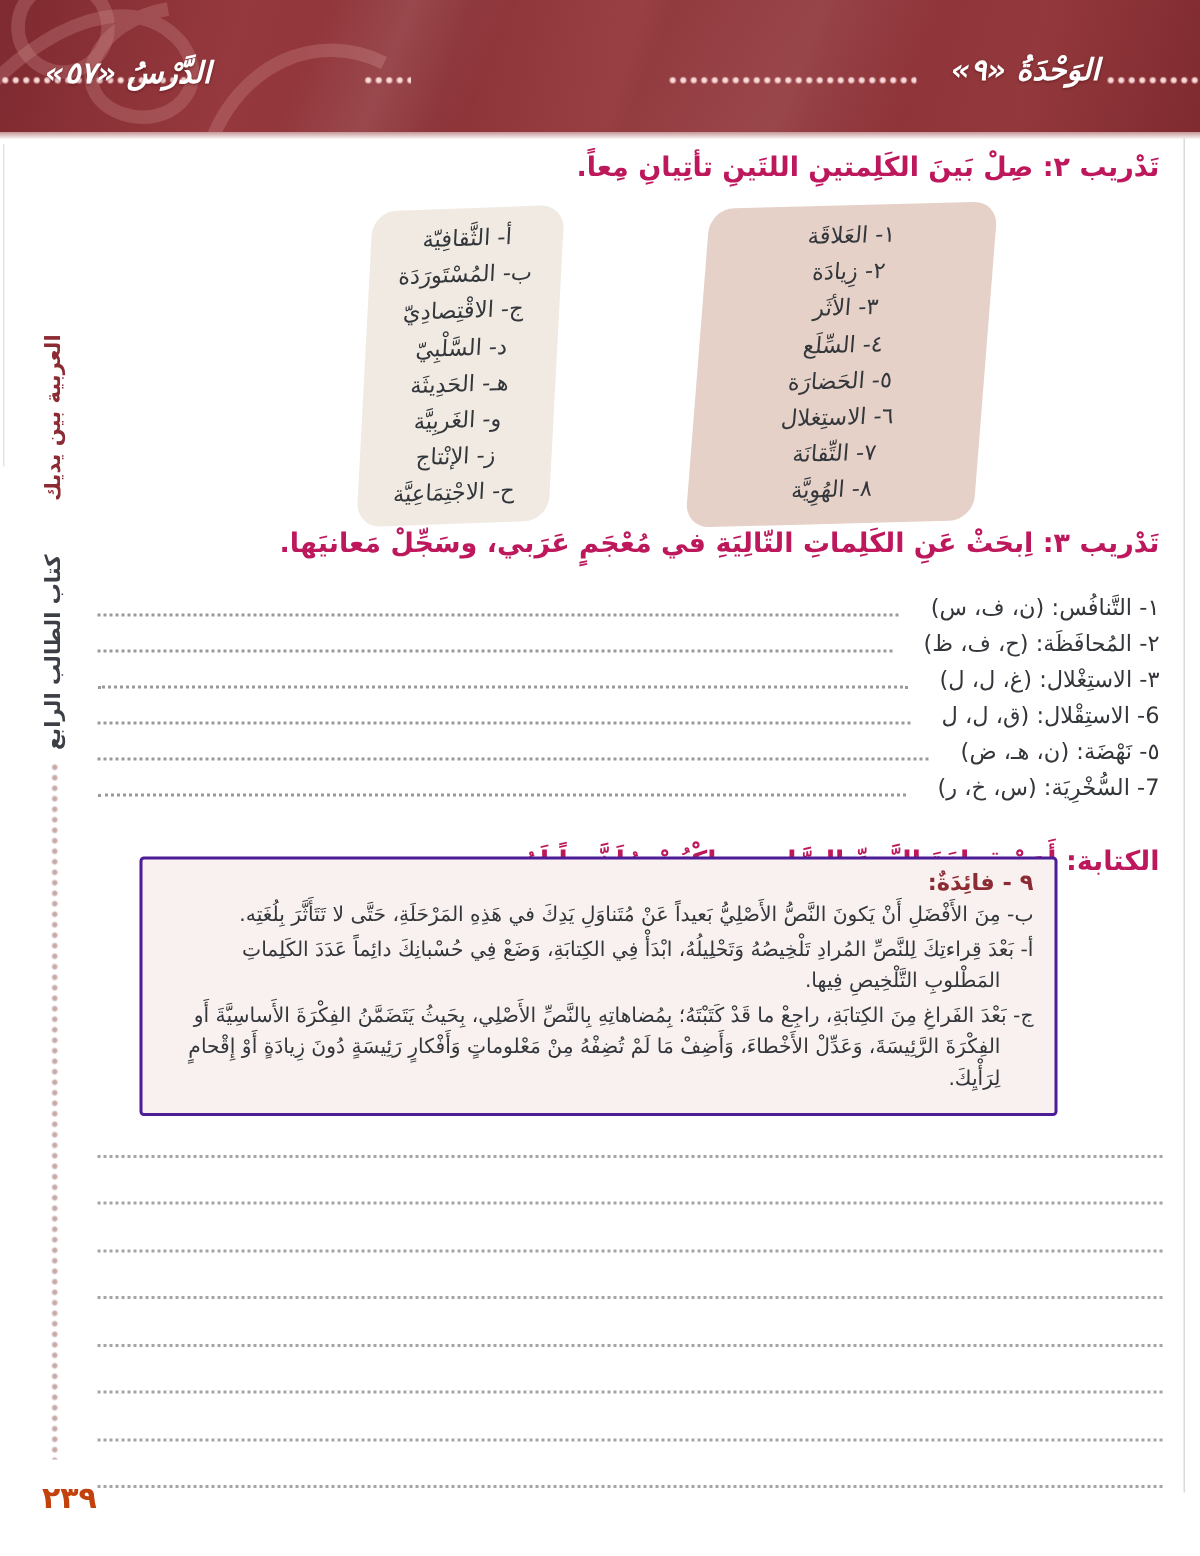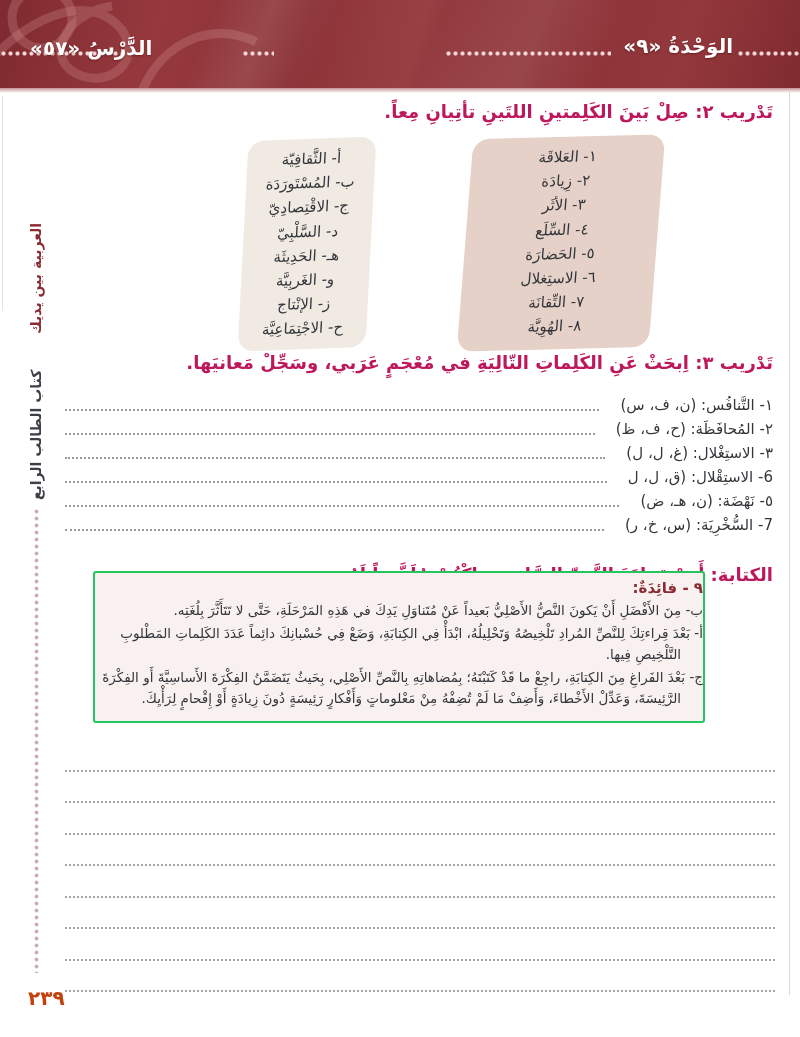--- a/index.html
+++ b/index.html
@@ -5,20 +5,21 @@
   html,body{margin:0;padding:0;background:#ffffff;}
   .page{
     position:relative;width:800px;height:1037px;overflow:hidden;
     background:#ffffff;font-family:"DejaVu Sans",sans-serif;
   }
 
   
   .page-header{
     position:absolute;left:0;top:0;width:800px;height:88px;
     background:linear-gradient(105deg,#7e2a30 0%,#96393e 20%,#8a3136 38%,#a2474b 52%,#8c3136 68%,#93383c 85%,#7f2b30 100%);
+    font-style:italic;
   }
   .page-header::after{
     content:"";position:absolute;inset:0;pointer-events:none;
     background:linear-gradient(112deg,rgba(255,255,255,0) 26%,rgba(255,255,255,.10) 33%,rgba(255,255,255,0) 41%,rgba(90,20,25,.18) 54%,rgba(255,255,255,.09) 66%,rgba(255,255,255,0) 76%);
   }
   .swirls{position:absolute;left:0;top:0;}
   .hdr-label{
     position:absolute;color:#ffffff;font-weight:bold;font-size:20px;
     direction:rtl;white-space:nowrap;text-shadow:0 1px 2px rgba(60,0,5,.45);z-index:3;
   }
@@ -78,22 +79,22 @@
 
   
   .lookup-list{position:absolute;left:65px;top:392px;width:708px;direction:rtl;}
   .lookup-row{display:flex;align-items:flex-end;height:24px;gap:16px;}
   .lookup-text{font-size:15px;color:#33373b;white-space:nowrap;line-height:22px;}
   .dotfill{flex:1;border-bottom:2px dotted #9a9a9a;margin:0 5px 5px 0;}
 
   
   .tip-box{
     position:absolute;left:93px;top:571px;width:612px;box-sizing:border-box;
-    border:2px solid #22c55e;border-radius:3px;background:#f9f1f0;
-    padding:6px 0 10px;direction:rtl;
+    border:2px solid #4c1d95;border-radius:3px;background:#f9f1f0;
+    padding:6px 14px 10px;direction:rtl;
   }
   .tip-heading{color:#8c2b33;font-weight:bold;font-size:15px;margin-bottom:3px;}
   .tip-p{
     margin:2px 0;color:#33373b;font-size:13.5px;line-height:21px;
     padding-right:22px;text-indent:-22px;text-align:right;
   }
 
   
   .answer-lines{position:absolute;left:65px;top:740px;width:710px;}
   .answer-line{height:29.5px;border-bottom:2px dotted #a4a4a4;}

